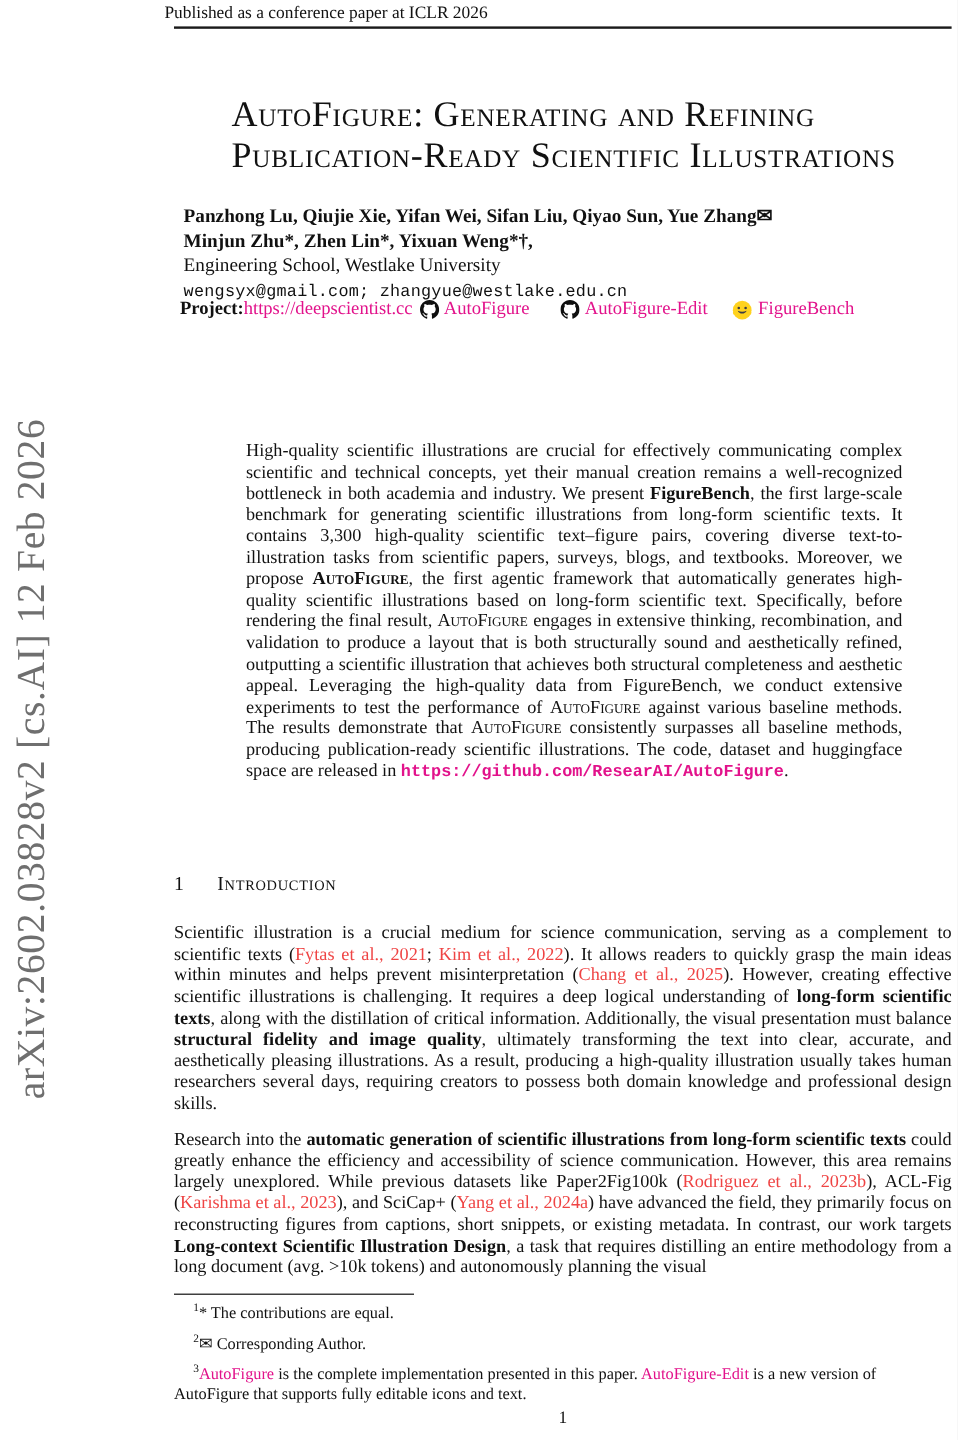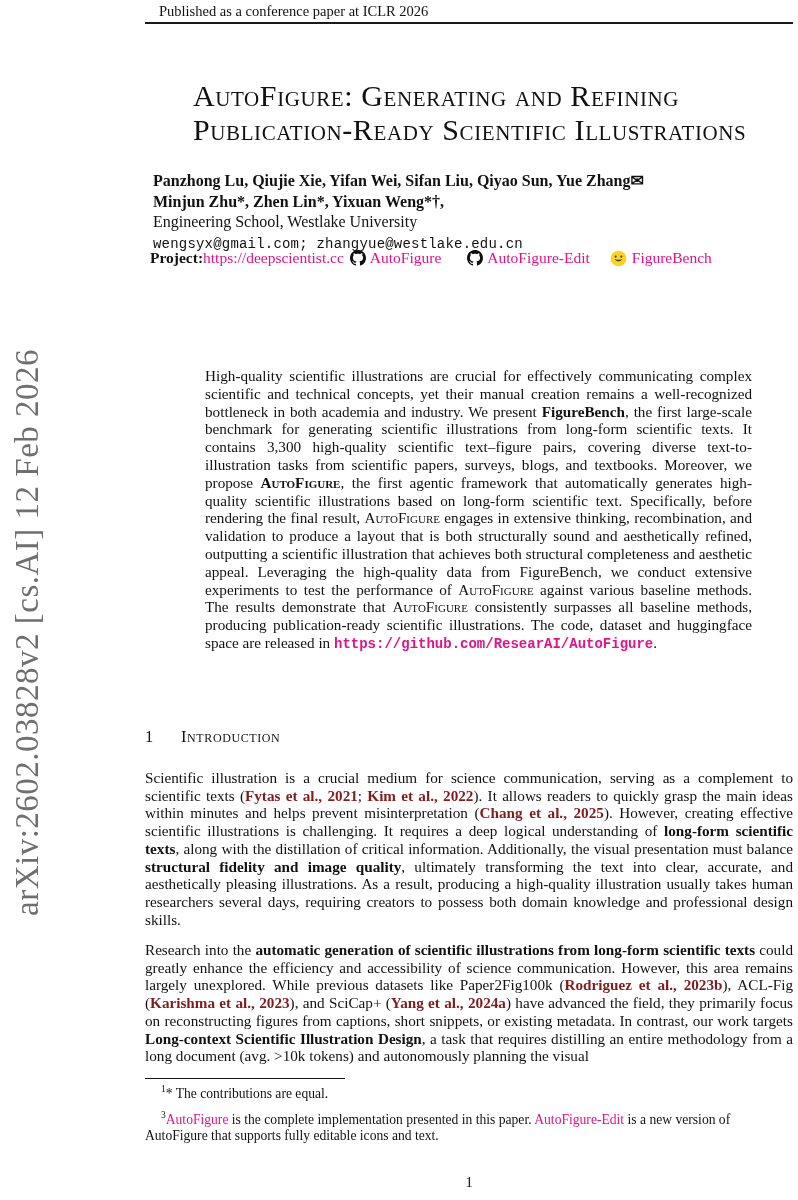--- a/index.html
+++ b/index.html
@@ -8,21 +8,21 @@
     font-family:"Liberation Serif","DejaVu Serif",serif;color:#111;
     overflow:hidden;margin:0 auto;
   }
   
   .watermark{
     position:absolute;top:916px;left:6px;transform-origin:0 0;
     transform:rotate(-90deg);white-space:nowrap;
     font-size:33px;color:#6f6f6f;line-height:42px;letter-spacing:0.5px;
   }
   
-  .header{position:absolute;left:159px;top:3px;font-size:14.5px;}
+  .header{position:absolute;left:137px;top:3px;font-size:14.5px;}
   .header-rule{position:absolute;left:145px;top:22px;width:648px;height:2px;background:#1a1a1a;}
   
   .title{position:absolute;left:148px;top:79px;font-size:30px;line-height:34px;
          font-variant:small-caps;letter-spacing:0.6px;margin-left:45px;}
   
   .authors{position:absolute;left:153px;top:171px;font-size:16px;line-height:20.5px;}
   .author-line{font-weight:bold;}
   .emails{font-family:"Liberation Mono","DejaVu Sans Mono",monospace;font-size:14px;letter-spacing:0.2px;margin-top:1px;}
   .project-line{position:absolute;left:150px;top:249px;font-size:15.5px;display:flex;align-items:center;white-space:nowrap;}
   .project-label{font-weight:bold;}
@@ -43,21 +43,21 @@
   .section-number{display:inline-block;width:36px;}
   .section-label{font-variant:small-caps;letter-spacing:0.6px;text-align:center;}
   .body-para{position:absolute;left:145px;width:648px;text-align:justify;
     font-size:15.2px;line-height:17.7px;}
   .para-1{top:769px;}
   .para-2{top:941px;}
   
   .b{font-weight:bold;}
   .sc{font-variant:small-caps;}
   .scb{font-variant:small-caps;font-weight:bold;}
-  .cite{color:#7f1d1d;font-weight:bold;}
+  .cite{color:#ef4444;}
   .mlink{color:#e2128b;font-family:"Liberation Mono","DejaVu Sans Mono",monospace;font-size:14px;font-weight:bold;}
   
   .footnote-rule{position:absolute;top:1078px;left:145px;width:200px;height:1.4px;background:#111;}
   .footnotes{position:absolute;top:1086px;left:145px;width:648px;font-size:13.6px;line-height:16.5px;}
   .footnote{text-indent:16px;margin-bottom:9px;}
   .footnote sup{font-size:9.5px;line-height:0;}
   .page-number{position:absolute;top:1174px;left:145px;width:648px;text-align:center;font-size:14.5px;}
 </style>
 </head>
 <body>
@@ -119,18 +119,19 @@
   <div class="section-heading">
     <span class="section-number">1</span><span class="section-label">Introduction</span>
   </div>
 
   <div class="body-para para-1"><span>Scientific illustration is a crucial medium for science communication, serving as a complement to scientific texts (</span><span class="cite">Fytas et al., 2021</span><span>; </span><span class="cite">Kim et al., 2022</span><span>).  It allows readers to quickly grasp the main ideas within minutes and helps prevent misinterpretation (</span><span class="cite">Chang et al., 2025</span><span>).  However, creating effective scientific illustrations is challenging.  It requires a deep logical understanding of </span><span class="b">long-form scientific texts</span><span>, along with the distillation of critical information.  Additionally, the visual presentation must balance </span><span class="b">structural fidelity and image quality</span><span>, ultimately transforming the text into clear, accurate, and aesthetically pleasing illustrations. As a result, producing a high-quality illustration usually takes human researchers several days, requiring creators to possess both domain knowledge and professional design skills.</span></div>
   <div class="body-para para-2"><span>Research into the </span><span class="b">automatic generation of scientific illustrations from long-form scientific texts</span><span> could greatly enhance the efficiency and accessibility of science communication. However, this area remains largely unexplored. While previous datasets like Paper2Fig100k (</span><span class="cite">Rodriguez et al., 2023b</span><span>), ACL-Fig (</span><span class="cite">Karishma et al., 2023</span><span>), and SciCap+ (</span><span class="cite">Yang et al., 2024a</span><span>) have advanced the field, they primarily focus on reconstructing figures from captions, short snippets, or existing metadata. In contrast, our work targets </span><span class="b">Long-context Scientific Illustration Design</span><span>, a task that requires distilling an entire methodology from a long document (avg. &gt;10k tokens) and autonomously planning the visual</span></div>
 
   <div class="footnote-rule"></div>
   <div class="footnotes">
     <div class="footnote"><sup>1</sup><span><span>* The contributions are equal.</span></span></div>
+    <div class="footnote"><sup>2</sup><span><span>✉ Corresponding Author.</span></span></div>
     <div class="footnote"><sup>3</sup><span><span class="link">AutoFigure</span><span> is the complete implementation presented in this paper.  </span><span class="link">AutoFigure-Edit</span><span> is a new version of AutoFigure that supports fully editable icons and text.</span></span></div>
   </div>
 
   <div class="page-number">1</div>
 
 </div>
 
 </body></html>

